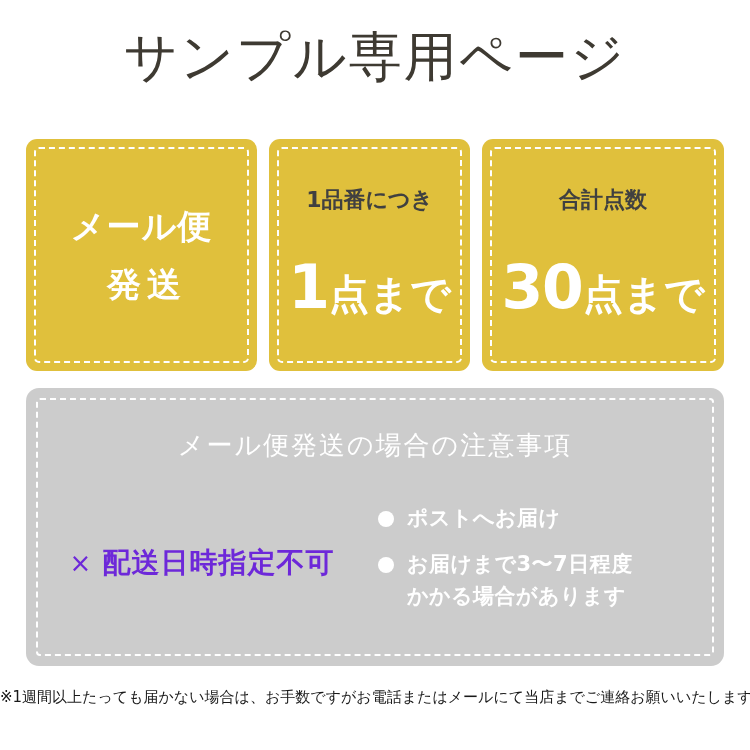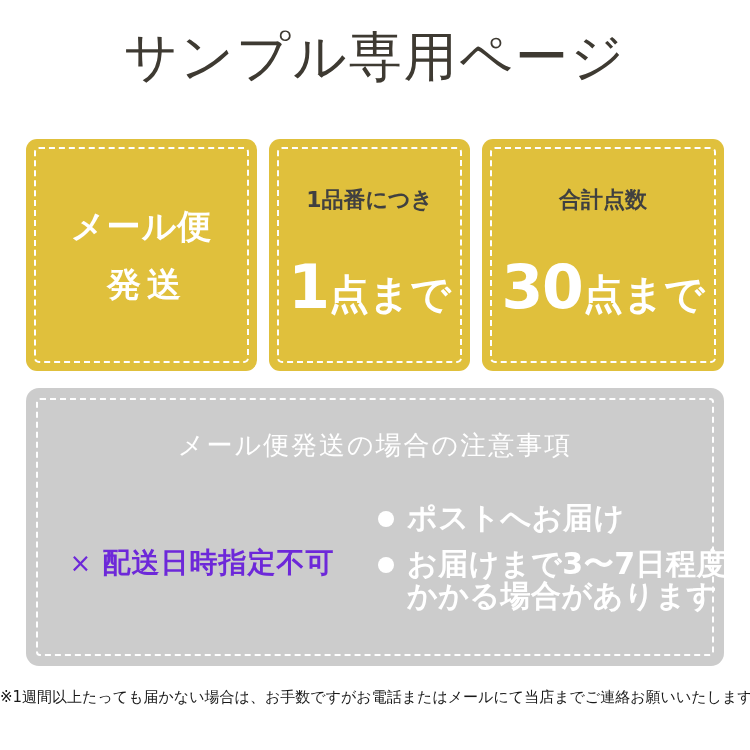--- a/index.html
+++ b/index.html
@@ -210,21 +210,21 @@
   .bullet-dot {
     flex: 0 0 auto;
     width: 16px;
     height: 16px;
     border-radius: 50%;
     background: #ffffff;
     margin-right: 13px;
     margin-top: 9px;
   }
   .bullet-text {
-    font-size: 30px;
+    font-size: 21px;
     line-height: 32px;
     font-weight: 700;
     letter-spacing: 0.5px;
     white-space: nowrap;
   }
   .bullet-text .l2 { display: block; }
 
   
   .footer-note {
     position: absolute;

